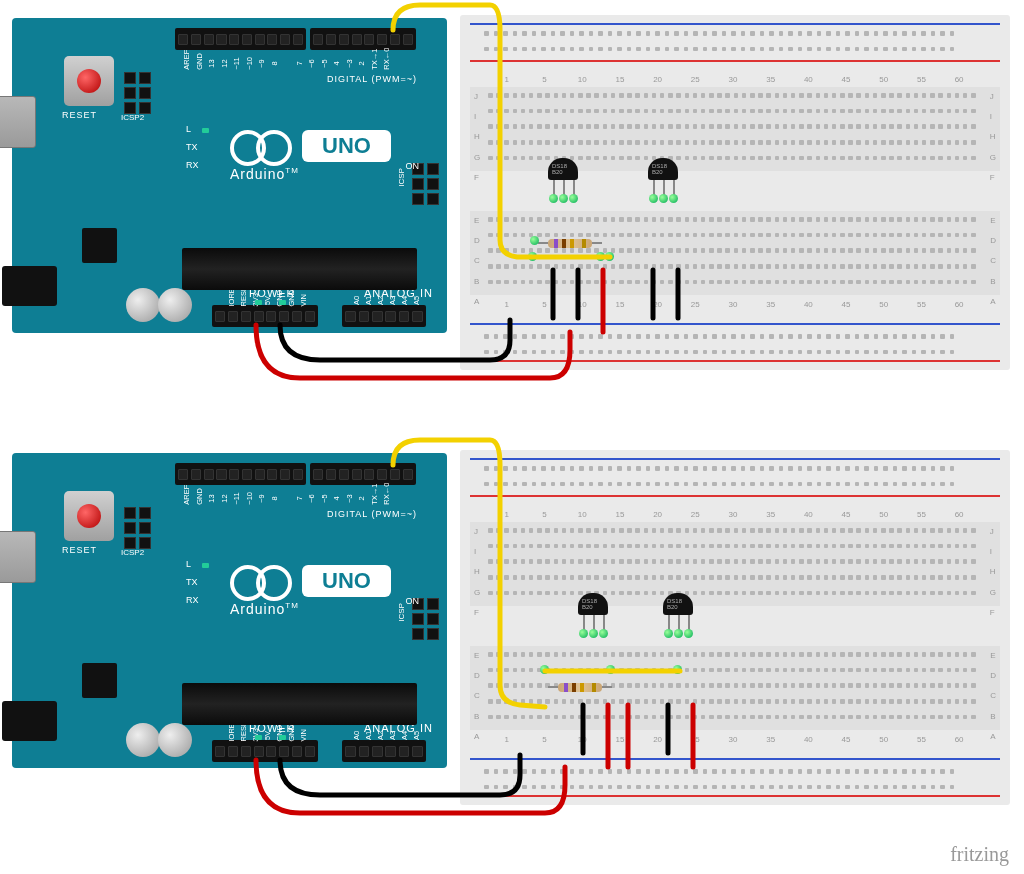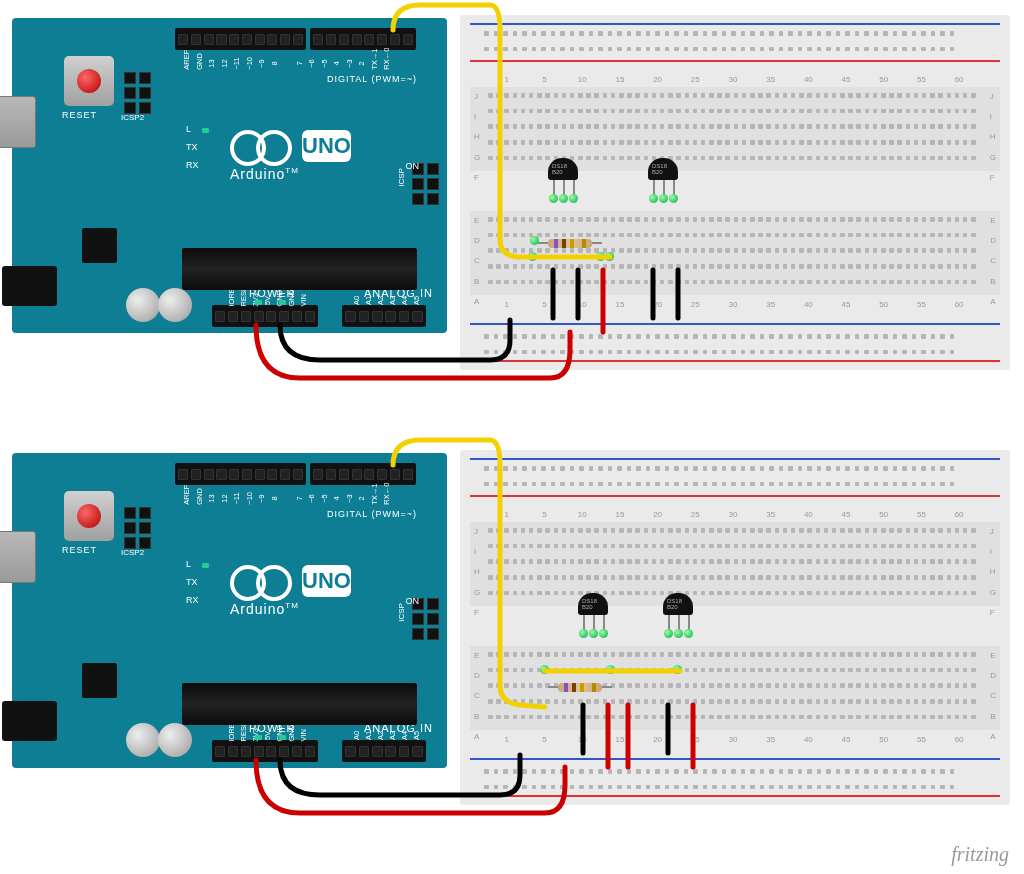--- a/index.html
+++ b/index.html
@@ -16,21 +16,21 @@
   .arduino .header span{width:9px;height:9px;background:#222;border:1px solid #333;margin:0 1.3px;border-radius:1px}
   .arduino .icsp6{position:absolute;right:8px;top:145px;display:grid;grid-template-columns:repeat(2,12px);grid-template-rows:repeat(3,12px);gap:3px}
   .arduino .icsp6 i{width:10px;height:10px;background:#111;border:1px solid #333}
   .arduino .icsp2{position:absolute;left:112px;top:54px;display:grid;grid-template-columns:repeat(2,12px);grid-template-rows:repeat(3,12px);gap:3px}
   .arduino .icsp2 i{width:10px;height:10px;background:#111;border:1px solid #333}
   .arduino .logo{position:absolute;left:218px;top:112px;display:flex;align-items:center;gap:10px}
   .arduino .rings{width:62px;height:32px;position:relative}
   .arduino .rings::before,.arduino .rings::after{content:"";position:absolute;width:28px;height:28px;border:4px solid #fff;border-radius:50%;top:0}
   .arduino .rings::before{left:0}
   .arduino .rings::after{right:0}
-  .arduino .uno{background:#fff;color:#0e7e94;font-weight:bold;font-family:Arial;font-size:22px;padding:3px 0;border-radius:6px}
+  .arduino .uno{background:#fff;color:#0e7e94;font-weight:bold;font-family:Arial;font-size:22px;padding:3px 20px;border-radius:6px}
   .arduino .brand{position:absolute;left:218px;top:148px;color:#fff;font-size:14px;letter-spacing:1px}
   .arduino .brand sup{font-size:8px}
   .arduino .digital-label{position:absolute;right:30px;top:56px;color:#fff;font-size:9px;letter-spacing:1px}
   .arduino .pin-labels-top{position:absolute;left:168px;top:35px;display:flex;color:#fff;font-size:7.5px;transform:rotate(0)}
   .arduino .pin-labels-top span{width:12.5px;text-align:center;transform:rotate(-90deg);white-space:nowrap;margin-top:6px}
   .arduino .power-label{position:absolute;left:237px;bottom:34px;color:#fff;font-size:11px;letter-spacing:1px}
   .arduino .analog-label{position:absolute;left:352px;bottom:34px;color:#fff;font-size:11px;letter-spacing:1px}
   .arduino .pin-labels-bottom{position:absolute;bottom:28px;display:flex;color:#fff;font-size:7.5px}
   .arduino .pin-labels-bottom span{width:12px;text-align:center;transform:rotate(-90deg);white-space:nowrap}
   .arduino .led-labels{position:absolute;left:174px;top:106px;color:#fff;font-size:9px}
@@ -54,21 +54,21 @@
   
   .to92{position:absolute;width:30px;height:22px;background:#111;border-radius:14px 14px 3px 3px}
   .to92::after{content:attr(data-txt);color:#aaa;font-size:6px;position:absolute;left:4px;top:5px;white-space:pre;line-height:6px}
   .to92-leg{position:absolute;width:2px;height:18px;background:#888}
   .resistor{position:absolute;width:44px;height:9px;background:linear-gradient(90deg,#caa574,#e0c496,#caa574);border-radius:4px}
   .resistor::before,.resistor::after{content:"";position:absolute;width:10px;height:2px;background:#888;top:3px}
   .resistor::before{left:-10px}.resistor::after{right:-10px}
   .band{position:absolute;width:4px;height:9px;top:0}
   .wire-end{position:absolute;width:9px;height:9px;border-radius:50%;background:radial-gradient(circle at 35% 35%,#9f9,#0a5)}
   
-  .credit{position:absolute;right:15px;bottom:8px;color:#999;font-size:20px;font-family:Georgia,serif;font-style:italic}
+  .credit{position:absolute;right:15px;bottom:8px;color:#999;font-size:20px;font-family:Georgia,serif;}
 </style>
 </head>
 <body>
 
 <div class="diagram" style="left:0;top:0;width:1024px;height:420px">
 
   <div class="arduino" style="left:12px;top:18px">
     <div class="usb"></div>
     <div class="barrel"></div>
     <div class="reset"></div>

